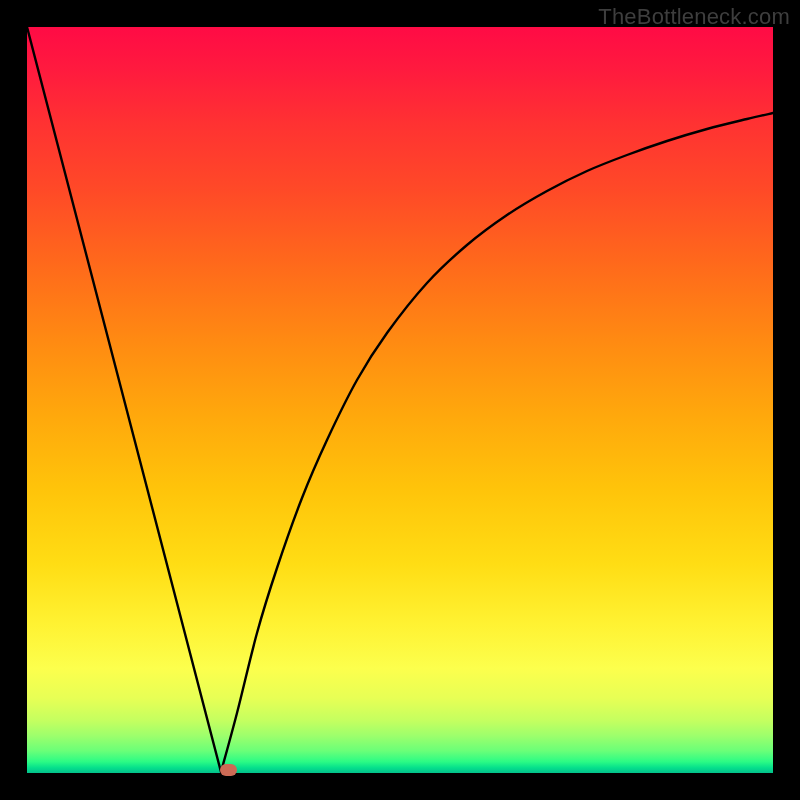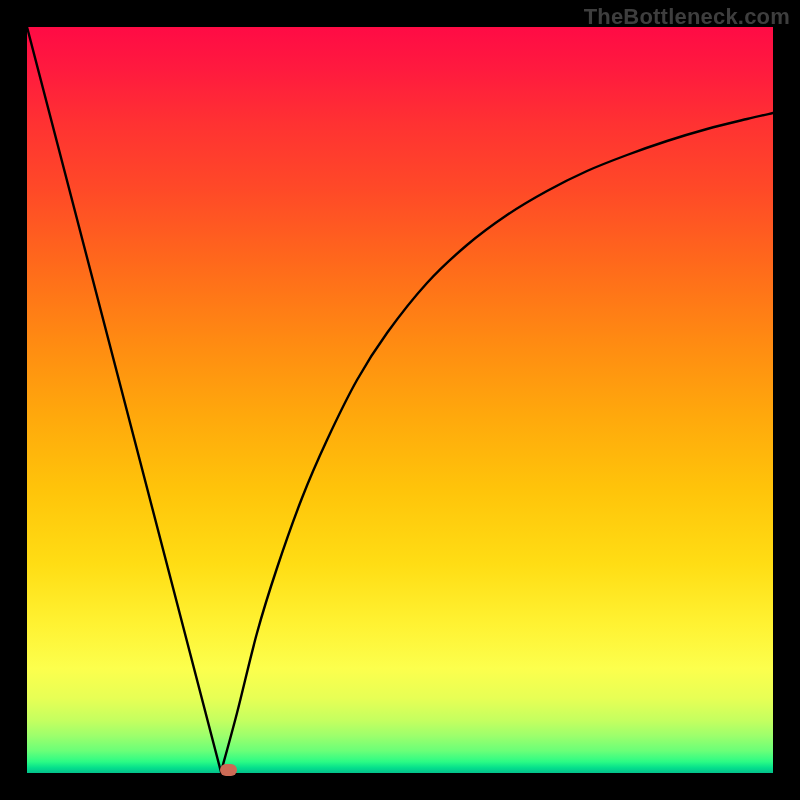--- a/index.html
+++ b/index.html
@@ -47,21 +47,21 @@
     position: absolute;
     inset: 0;
   }
   .attrib {
     position: absolute;
     top: 4px;
     right: 10px;
     color: #3e3e3e;
     font-size: 22px;
     letter-spacing: 0.2px;
-    font-weight: 700;
+    font-weight: 400;
   }
   .dot {
     position: absolute;
     width: 17px;
     height: 12px;
     border-radius: 6px;
     background: #cc6a55;
   }
 </style>
 </head>

